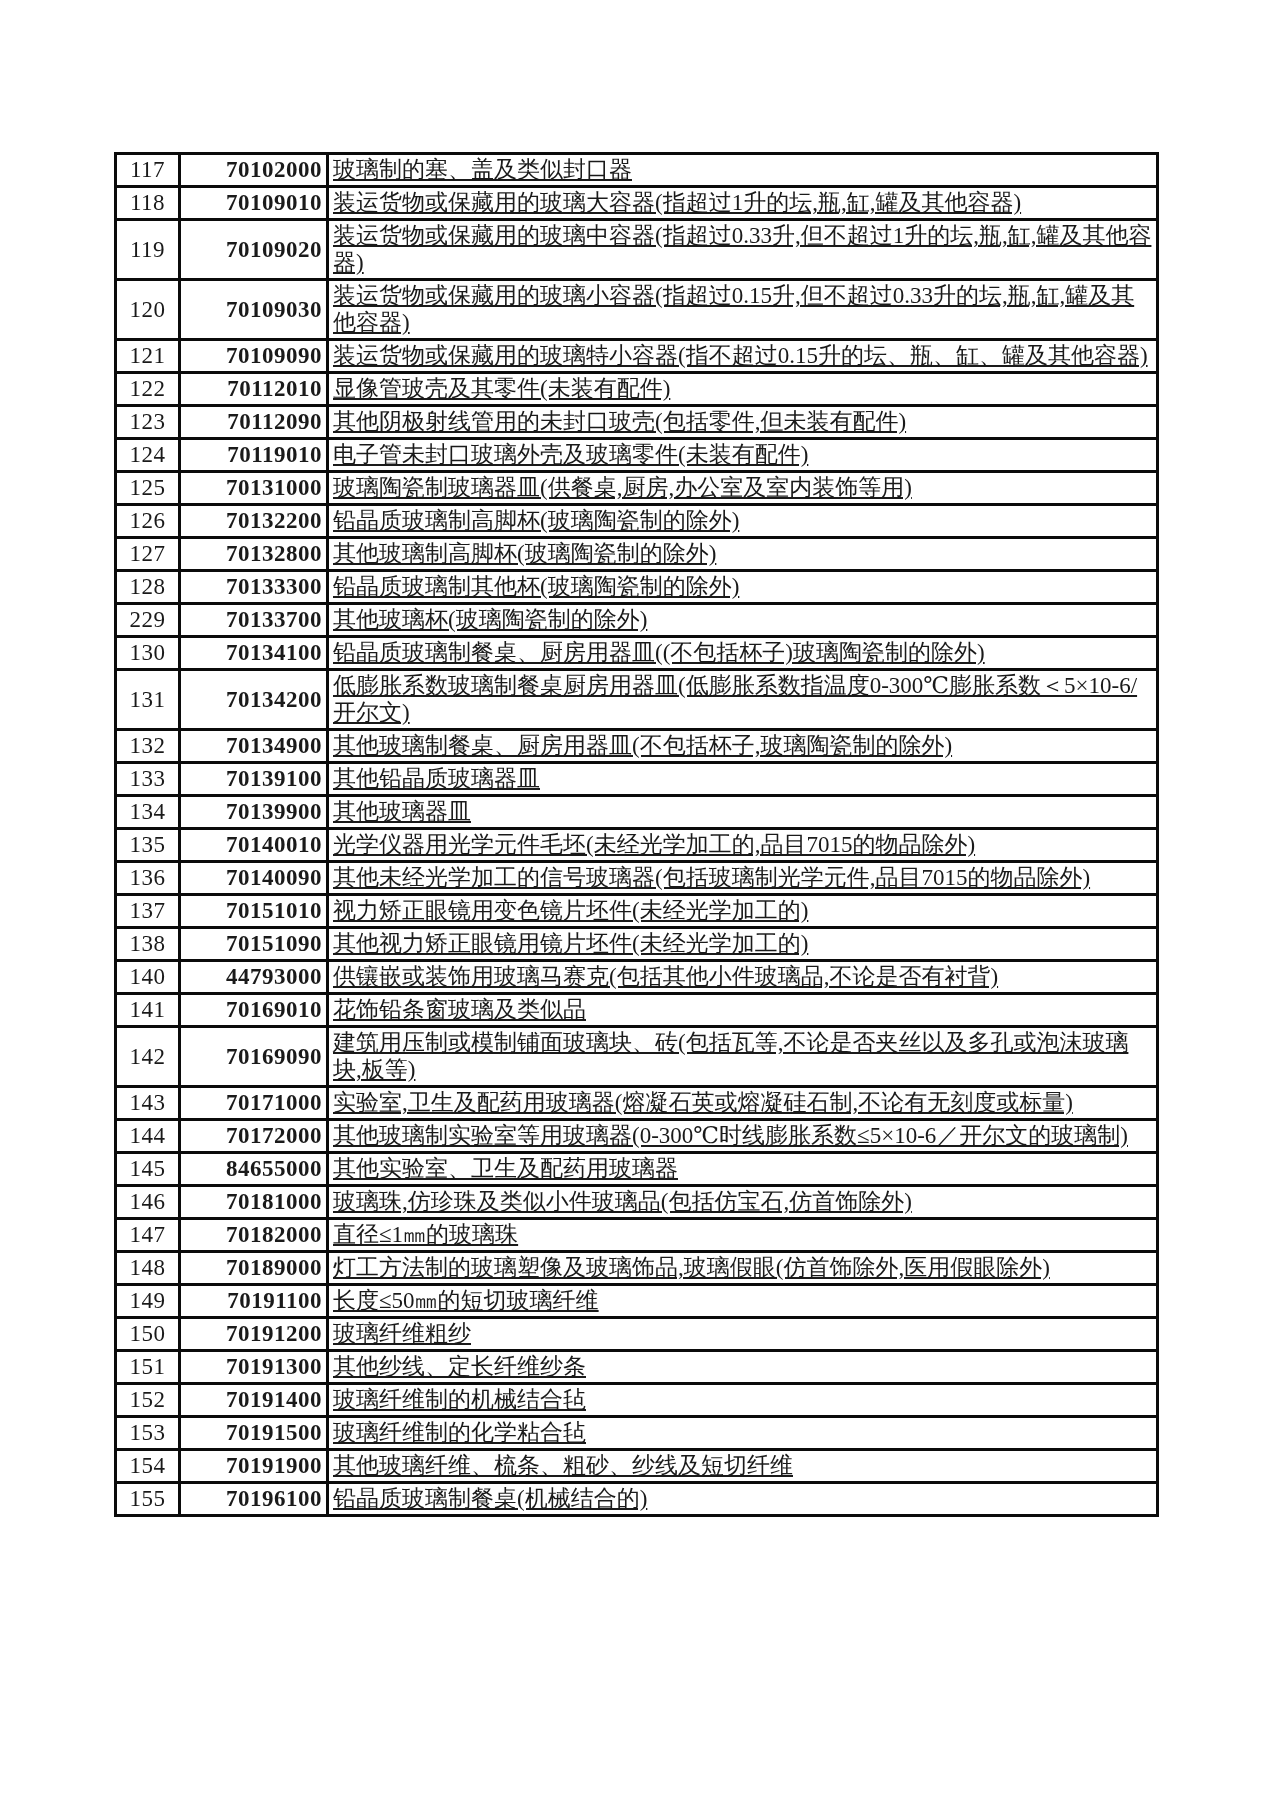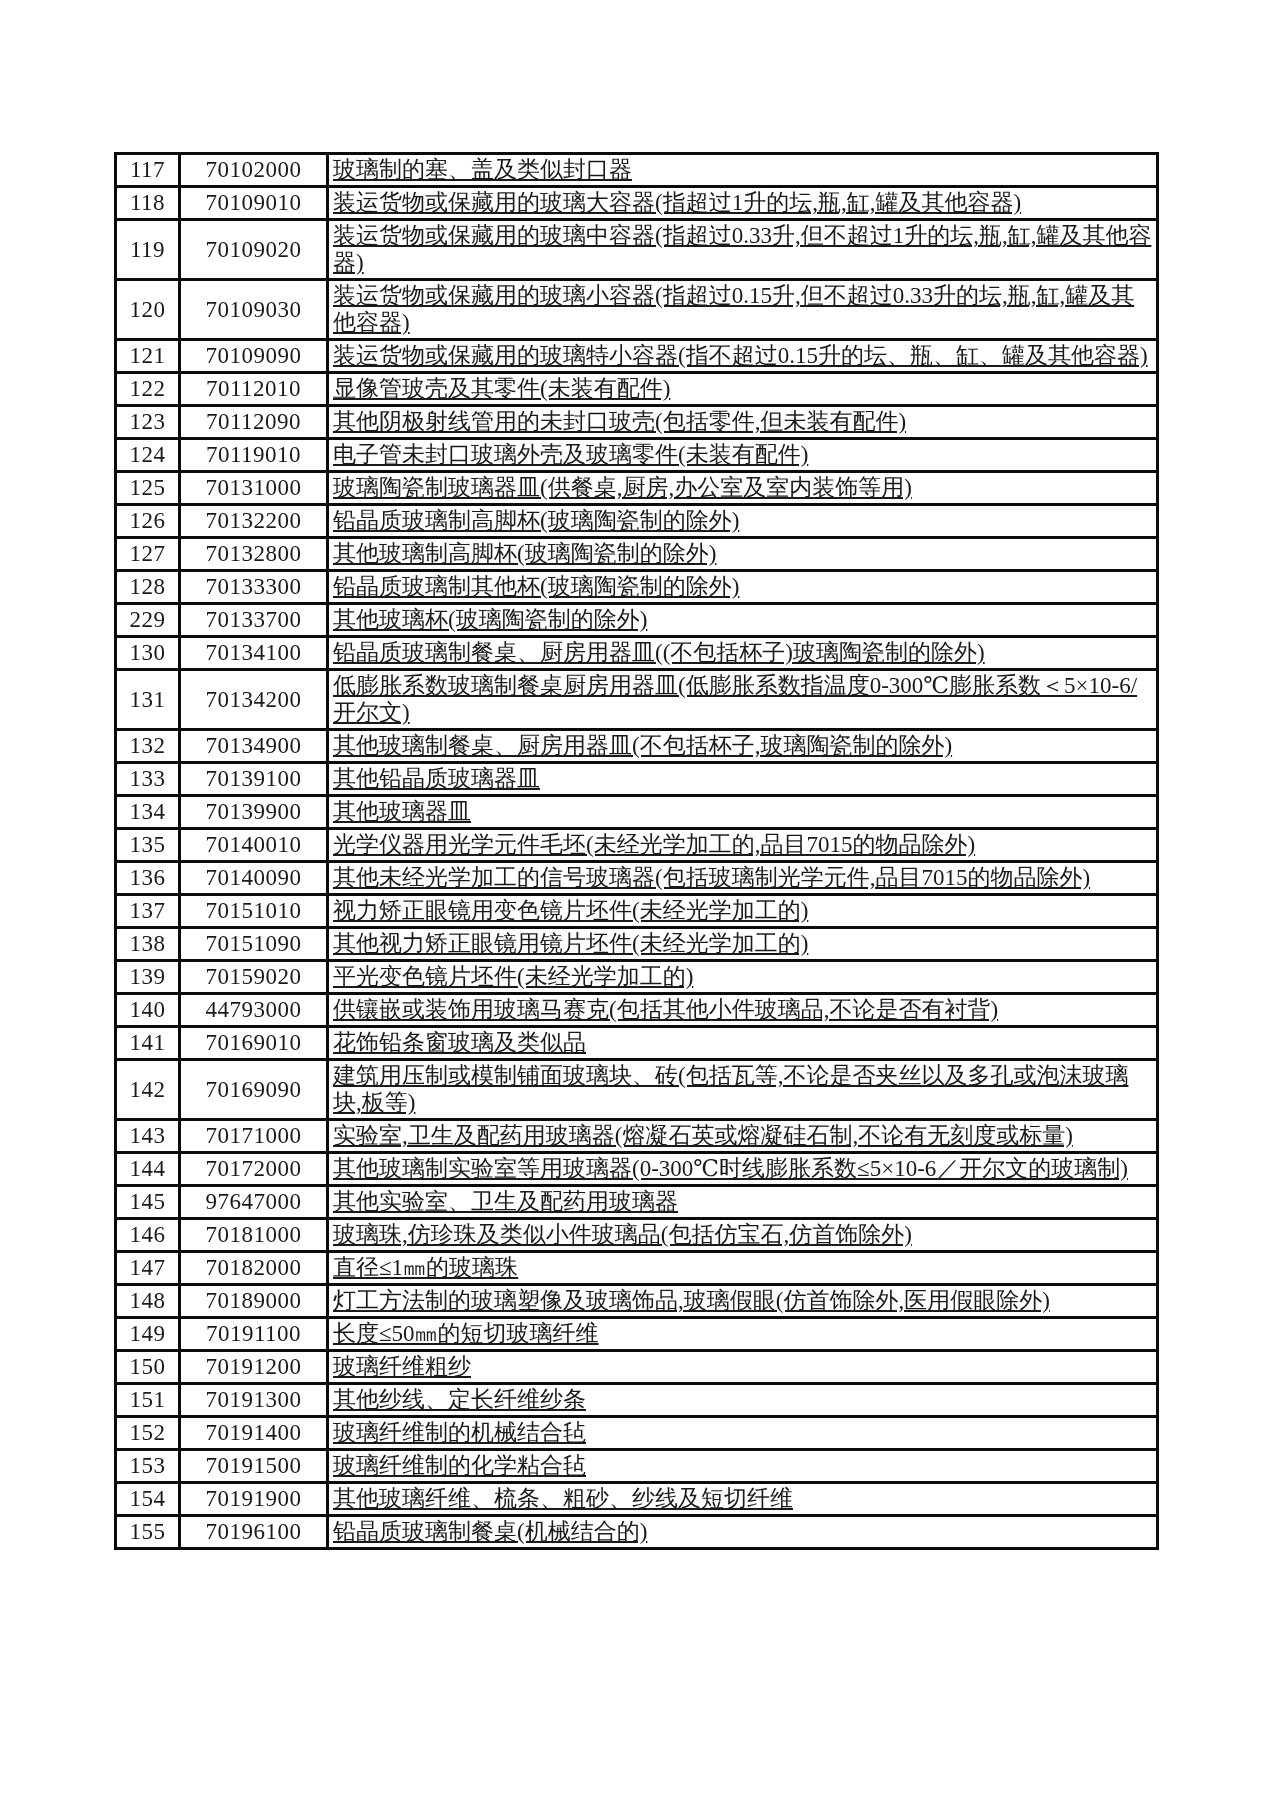--- a/index.html
+++ b/index.html
@@ -39,24 +39,25 @@
     overflow-wrap: anywhere;
   }
   td.c-idx {
     text-align: center;
     padding-left: 0;
     padding-right: 6px;
     font-size: 22px;
     letter-spacing: 0.5px;
   }
   td.c-code {
-    text-align: center;
+    text-align: right;
     padding-left: 8px;
     font-size: 23px;
     letter-spacing: 0.5px;
+    font-weight: bold;
   }
   td.c-desc {
     text-align: left;
     padding-left: 7px;
     text-decoration: underline;
   }
 </style>
 </head>
 <body>
 
@@ -172,25 +173,20 @@
     <td class="c-idx">137</td>
     <td class="c-code">70151010</td>
     <td class="c-desc">视力矫正眼镜用变色镜片坯件(未经光学加工的)</td>
   </tr>
         <tr>
     <td class="c-idx">138</td>
     <td class="c-code">70151090</td>
     <td class="c-desc">其他视力矫正眼镜用镜片坯件(未经光学加工的)</td>
   </tr>
         <tr>
-    <td class="c-idx">139</td>
-    <td class="c-code">70159020</td>
-    <td class="c-desc">平光变色镜片坯件(未经光学加工的)</td>
-  </tr>
-        <tr>
     <td class="c-idx">140</td>
     <td class="c-code">44793000</td>
     <td class="c-desc">供镶嵌或装饰用玻璃马赛克(包括其他小件玻璃品,不论是否有衬背)</td>
   </tr>
         <tr>
     <td class="c-idx">141</td>
     <td class="c-code">70169010</td>
     <td class="c-desc">花饰铅条窗玻璃及类似品</td>
   </tr>
         <tr>
@@ -203,21 +199,21 @@
     <td class="c-code">70171000</td>
     <td class="c-desc">实验室,卫生及配药用玻璃器(熔凝石英或熔凝硅石制,不论有无刻度或标量)</td>
   </tr>
         <tr>
     <td class="c-idx">144</td>
     <td class="c-code">70172000</td>
     <td class="c-desc">其他玻璃制实验室等用玻璃器(0-300℃时线膨胀系数≤5×10-6／开尔文的玻璃制)</td>
   </tr>
         <tr>
     <td class="c-idx">145</td>
-    <td class="c-code">97647000</td>
+    <td class="c-code">84655000</td>
     <td class="c-desc">其他实验室、卫生及配药用玻璃器</td>
   </tr>
         <tr>
     <td class="c-idx">146</td>
     <td class="c-code">70181000</td>
     <td class="c-desc">玻璃珠,仿珍珠及类似小件玻璃品(包括仿宝石,仿首饰除外)</td>
   </tr>
         <tr>
     <td class="c-idx">147</td>
     <td class="c-code">70182000</td>

